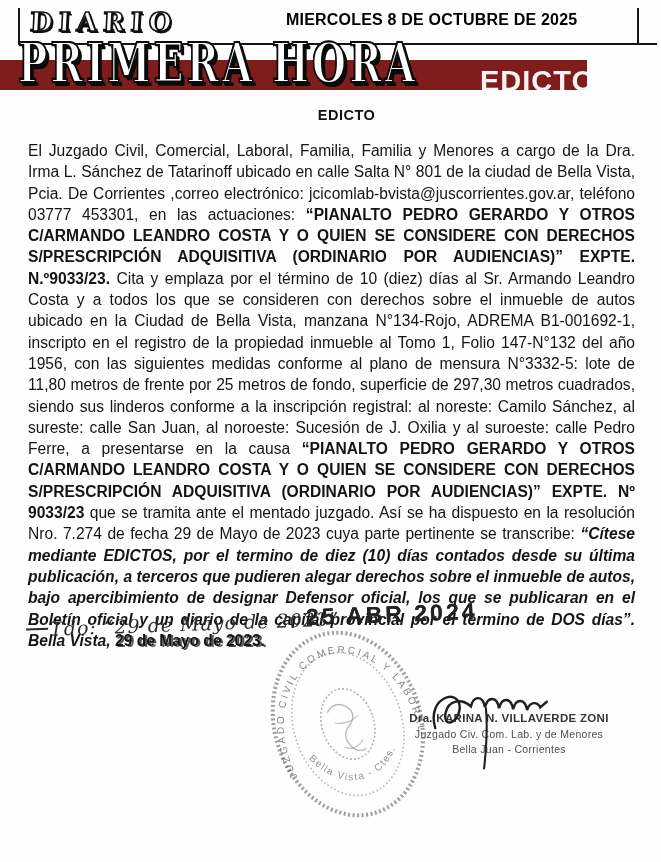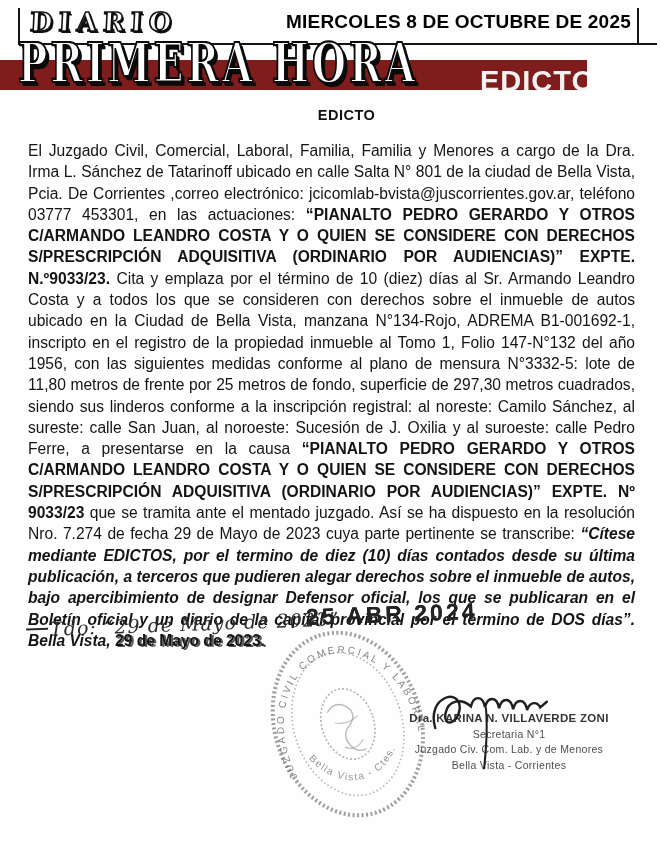--- a/index.html
+++ b/index.html
@@ -18,21 +18,21 @@
   .brand-top {
     position:absolute; left:30px; top:7px;
     font-family:"DejaVu Serif", serif; font-weight:700; font-size:26px;
     letter-spacing:6px; color:#fff;
     -webkit-text-stroke:1.6px #101010;
     text-shadow:2px 2px 0 #101010, 1px 1px 0 #101010;
     transform:skewX(-3deg);
   }
   .date-line {
     position:absolute; left:286px; top:11px;
-    font-weight:700; font-size:19px; letter-spacing:0.2px; color:#000;
+    font-weight:700; font-size:16px; letter-spacing:0.2px; color:#000;
   }
   .band {
     position:absolute; left:0; top:60px; width:587px; height:30px;
     background:#7f1d1d; overflow:hidden;
   }
   .section-label {
     position:absolute; left:480px; top:7px;
     font-weight:700; font-size:29px; letter-spacing:1px; color:#f2f2f2;
     line-height:1;
   }
@@ -144,18 +144,17 @@
 
   <svg class="signature" viewBox="0 0 160 92">
     <path d="M12,46 C2,12 40,2 38,26 C36,42 20,46 23,30 C26,16 40,14 50,23
              C53,11 63,11 65,24 C68,12 78,12 80,25 C83,13 93,13 95,26
              C98,14 108,14 110,27 C113,17 121,18 124,24 L131,18" stroke="#1f1f1f" stroke-width="2.6" fill="none" stroke-linecap="round"></path>
     <path d="M66,24 C68,45 66,72 64,90" stroke="#1f1f1f" stroke-width="2.2" fill="none"></path>
   </svg>
 
   <div class="sig-block">
     <div class="sig-name">Dra. KARINA N. VILLAVERDE ZONI</div>
-    <div>Secretaria N°1</div>
     <div>Juzgado Civ. Com. Lab. y de Menores</div>
-    <div>Bella Vista - Corrientes</div>
+    <div>Bella Juan - Corrientes</div>
   </div>
 
 </div>
 
 </body></html>

